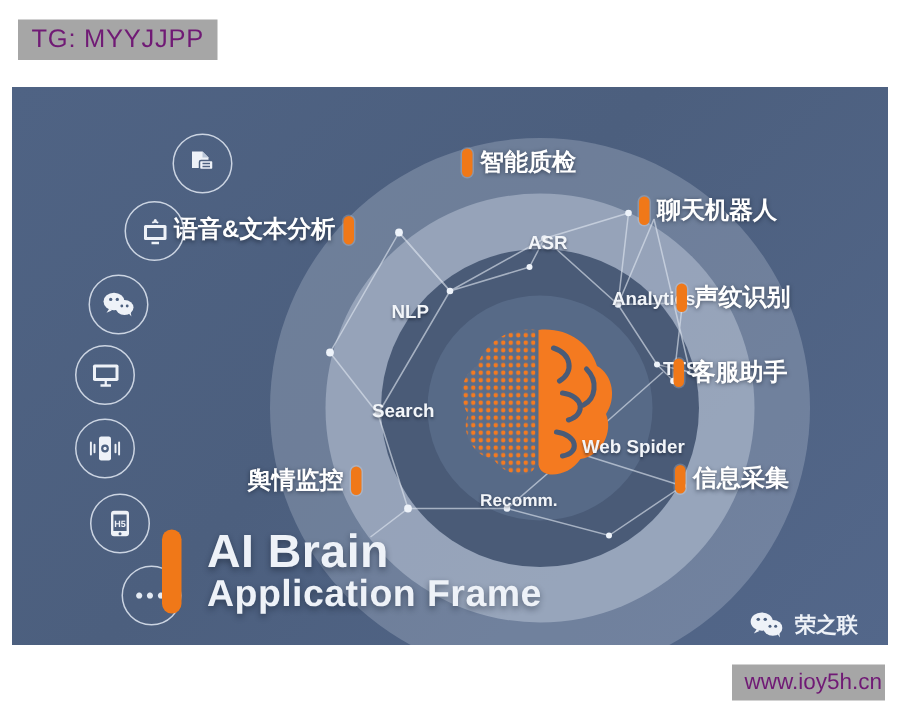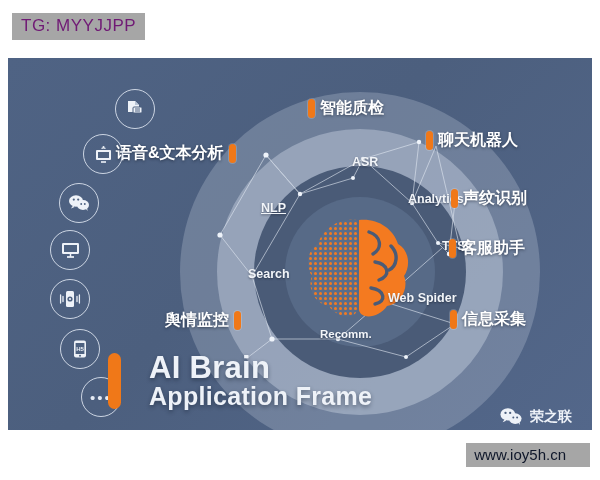--- a/index.html
+++ b/index.html
@@ -78,21 +78,21 @@
     border:1.6px solid rgba(226,233,243,.85);
     display:flex;align-items:center;justify-content:center;
     color:#eef2f8;
   }
   .chip svg{display:block;}
   .dots{letter-spacing:2px;font-size:15px;line-height:1;color:#e5ebf4;}
 
   
   .title-wrap{
     position:absolute;left:100px;bottom:20px;
-    display:flex;align-items:center;gap:28px;
+    display:flex;align-items:center;gap:17px;
   }
   .title-pill{
     width:13px;height:56px;border-radius:7px;background:#f07818;flex:none;
   }
   .title-txt{display:flex;flex-direction:column;line-height:1.03;}
   .title-main{
     color:#eef2f8;font-weight:bold;font-size:31px;letter-spacing:.3px;
     text-shadow:0 2px 4px rgba(16,24,40,.45);
   }
   .title-sub{
@@ -103,22 +103,22 @@
   
   .brand{
     position:absolute;right:20px;bottom:4px;
     display:flex;align-items:center;gap:7px;
   }
   .brand-name{color:#eef2f8;font-weight:bold;font-size:14px;}
 
   
   .site-watermark{
     position:absolute;right:10px;bottom:13px;
-    background:#a6a6a6;color:#0f172a;
-    font-size:15px;padding:3px 24px 4px 8px;white-space:nowrap;text-align:center;
+    background:#a6a6a6;color:#701a75;
+    font-size:15px;padding:3px 2px 4px 8px;white-space:nowrap;text-align:center;
   }
 </style>
 </head>
 <body>
 
 <div id="stage">
 
   <div class="tg-watermark">TG: MYYJJPP</div>
 
   <div class="poster">
@@ -180,21 +180,21 @@
           <path d="M88 30 C96 38 94 50 86 54"></path>
         </g>
       </svg>
 
       <div class="node" style="left:344px;top:97px;">ASR</div>
       <div class="node" style="left:400px;top:134px;">Analytics</div>
       <div class="node" style="left:434px;top:181px;">TTS</div>
       <div class="node" style="left:380px;top:233px;">Web Spider</div>
       <div class="node sm" style="left:312px;top:270px;">Recomm.</div>
       <div class="node" style="left:240px;top:209px;">Search</div>
-      <div class="node" style="left:253px;top:143px;text-decoration:underline;">NLP</div>
+      <div class="node" style="left:253px;top:143px;">NLP</div>
 
       <div class="olabel" style="left:300px;top:40px;">
         <span class="pill"></span>
         <span class="txt">智能质检</span>
       </div>
 
       <div class="olabel" style="left:418px;top:72px;">
         <span class="pill"></span>
         <span class="txt">聊天机器人</span>
       </div>

